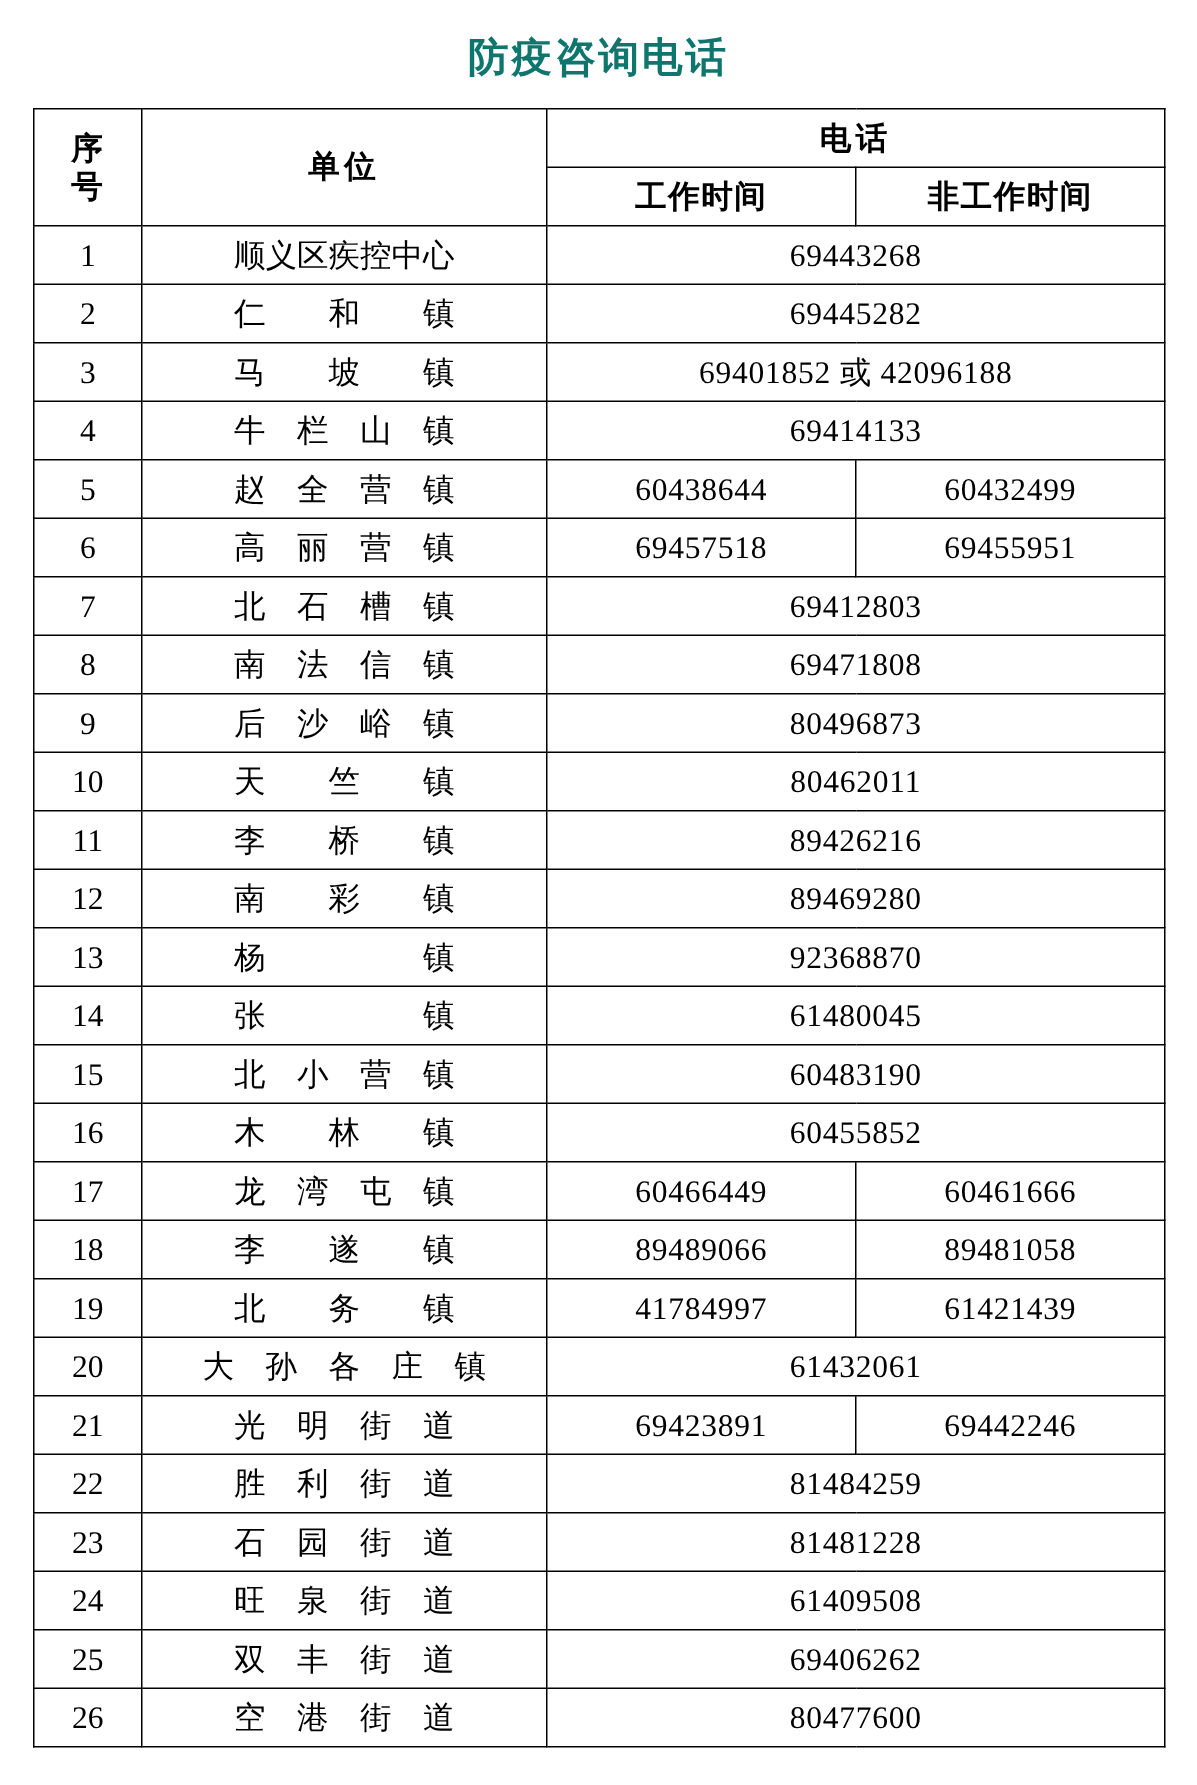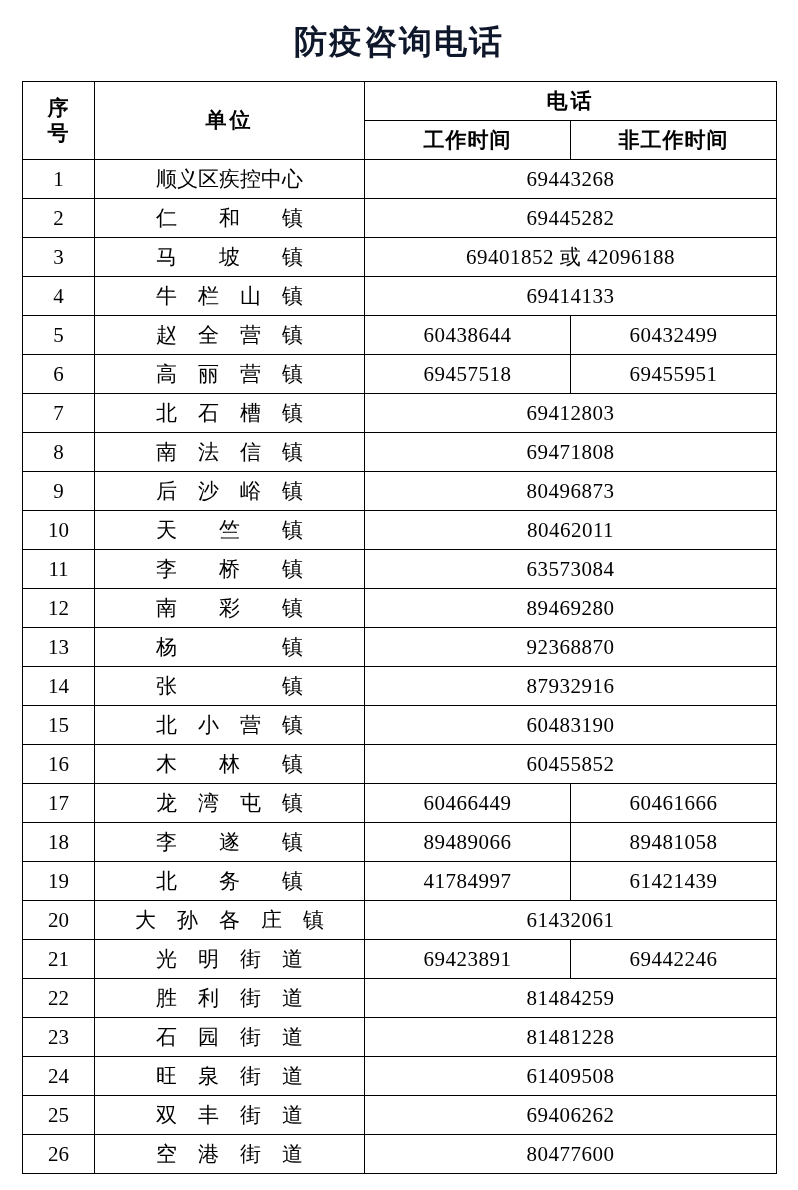--- a/index.html
+++ b/index.html
@@ -17,25 +17,25 @@
   .page {
     width: 798px;
     height: 1190px;
     position: relative;
     box-sizing: border-box;
   }
   .doc-title {
     text-align: center;
     font-family: Liberation Sans, sans-serif;
     font-weight: bold;
-    font-size: 33px;
+    font-size: 27px;
     letter-spacing: 2px;
     padding-top: 20px;
     padding-bottom: 16px;
-    color: #0f172a;
+    color: #0f766e;
   }
   .table-wrap {
     padding: 0 22px;
     box-sizing: border-box;
   }
   table.phone-table {
     border-collapse: collapse;
     width: 754px;
     table-layout: fixed;
     margin: 0 auto;
@@ -195,42 +195,42 @@
             <td class="cell-unit">
               <span class="unit-text">天　　竺　　镇</span>
             </td>
             <td class="cell-num" colspan="2">80462011</td>
           </tr>
           <tr>
             <td class="cell-no">11</td>
             <td class="cell-unit">
               <span class="unit-text">李　　桥　　镇</span>
             </td>
-            <td class="cell-num" colspan="2">63573084</td>
+            <td class="cell-num" colspan="2">89426216</td>
           </tr>
           <tr>
             <td class="cell-no">12</td>
             <td class="cell-unit">
               <span class="unit-text">南　　彩　　镇</span>
             </td>
             <td class="cell-num" colspan="2">89469280</td>
           </tr>
           <tr>
             <td class="cell-no">13</td>
             <td class="cell-unit">
               <span class="unit-text">杨　　　　　镇</span>
             </td>
             <td class="cell-num" colspan="2">92368870</td>
           </tr>
           <tr>
             <td class="cell-no">14</td>
             <td class="cell-unit">
               <span class="unit-text">张　　　　　镇</span>
             </td>
-            <td class="cell-num" colspan="2">87932916</td>
+            <td class="cell-num" colspan="2">61480045</td>
           </tr>
           <tr>
             <td class="cell-no">15</td>
             <td class="cell-unit">
               <span class="unit-text">北　小　营　镇</span>
             </td>
             <td class="cell-num" colspan="2">60483190</td>
           </tr>
           <tr>
             <td class="cell-no">16</td>

